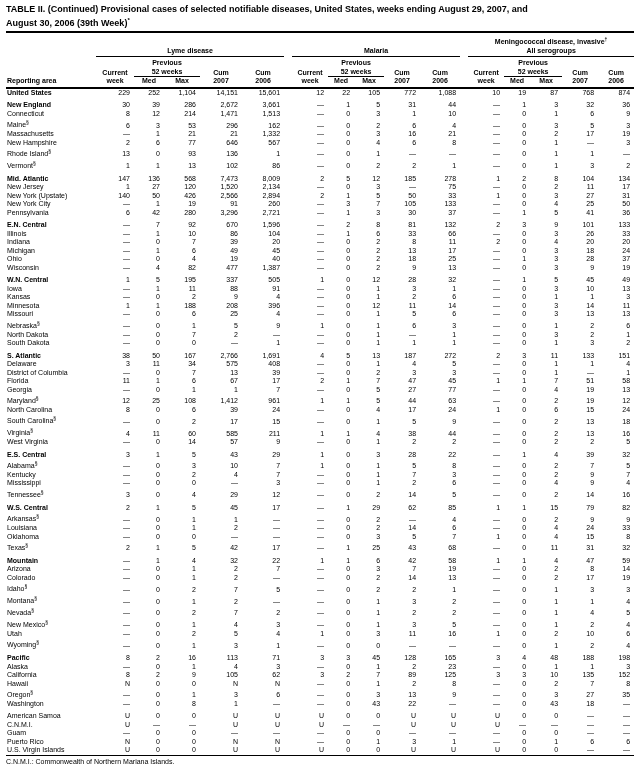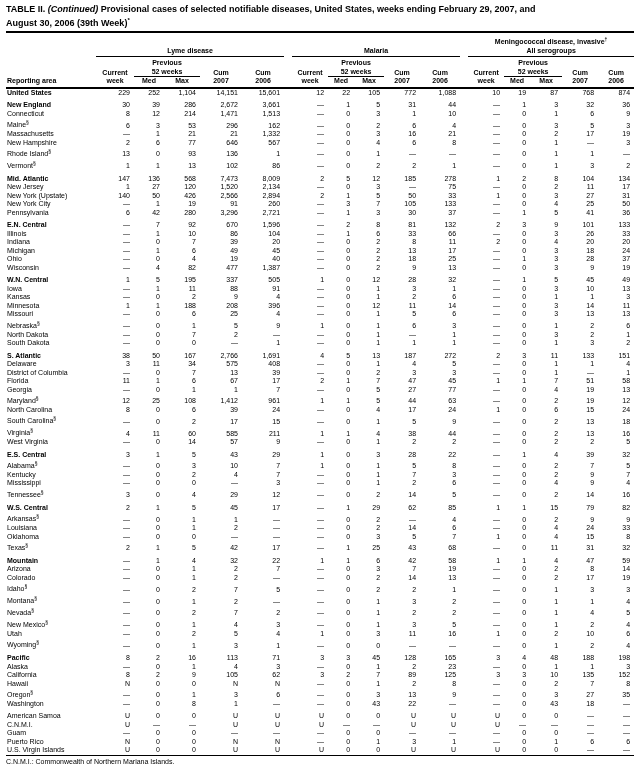--- a/index.html
+++ b/index.html
@@ -1,19 +1,19 @@
 <!DOCTYPE html>
 <html><head>
 <meta charset="utf-8">
 <style>
   html,body{margin:0;padding:0;background:#fff;color:#000;}
   body{width:640px;height:768px;font-family:"Liberation Sans",sans-serif;-webkit-font-smoothing:antialiased;}
   .page{padding:4px 6px 0 6px;}
   .title{font-size:9px;font-weight:bold;line-height:11px;letter-spacing:0;}
-  .title .it{font-style:italic;}
+  .title .it{}
   .title sup{font-size:6px;}
   .title-rule{border-top:2px solid #000;margin-top:2px;}
   table{border-collapse:collapse;table-layout:fixed;width:628px;margin-top:2px;border-bottom:1px solid #000;}
   td,th{padding:0;font-size:7px;line-height:8.5px;vertical-align:bottom;white-space:nowrap;overflow:hidden;}
   thead th{font-weight:bold;}
   th.group{text-align:center;border-bottom:1px solid #000;padding-bottom:1px;}
   th.group sup{font-size:5px;}
   td.corner{text-align:left;font-weight:bold;padding-left:1px;padding-bottom:1px;}
   th.cw,th.cum{text-align:center;padding-bottom:1px;}
   th.prev{text-align:center;border-bottom:1px solid #000;padding-top:2px;}
@@ -31,21 +31,21 @@
   .leg:last-child{margin-right:0;}
 </style>
 </head>
 <body>
 
 <div class="page">
 
   <div class="title">
     <span>TABLE II.</span>
     <span class="it">(Continued)</span>
-    <span>Provisional cases of selected notifiable diseases, United States, weeks ending February 29, 2007, and</span><br>
+    <span>Provisional cases of selected notifiable diseases, United States, weeks ending August 29, 2007, and</span><br>
     <span>August 30, 2006 (39th Week)</span><sup>*</sup>
   </div>
   <div class="title-rule"></div>
 
   <table>
     <colgroup>
       <col style="width:90px">
       <col style="width:38px">
         <col style="width:30px">
         <col style="width:36px">

